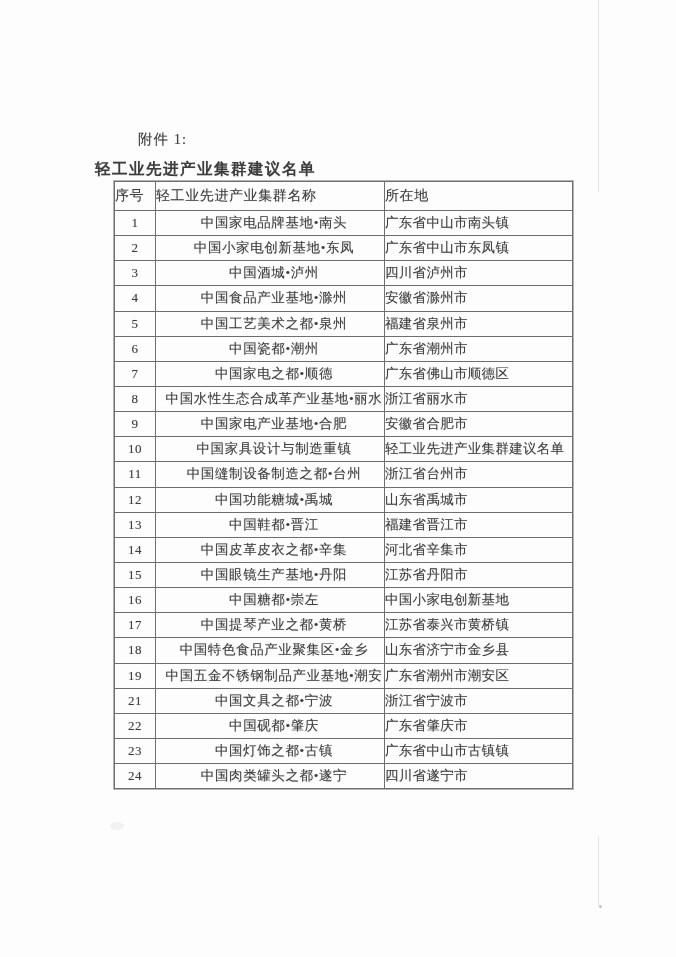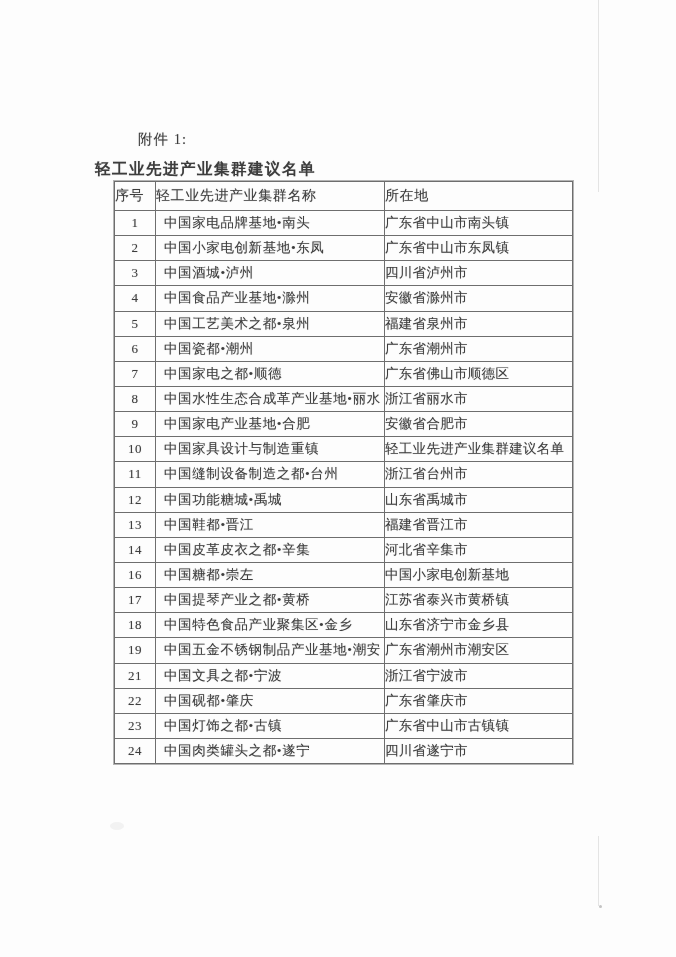--- a/index.html
+++ b/index.html
@@ -56,21 +56,21 @@
     white-space:nowrap;
     overflow:hidden;
   }
   .cluster-table thead th{
     height:29px;
     text-align:left;
     font-size:14px;
   }
   .cluster-table tbody td{height:25.15px;}
   .cluster-table td.no{text-align:center;font-size:13px;}
-  .cluster-table td.name{padding-left:8px;}
+  .cluster-table td.name{padding-left:8px;text-align:center;}
   .cluster-table td.loc{padding-left:0;letter-spacing:.3px;}
   .cluster-table{outline:.5px solid rgba(90,90,90,.45);}
   
   .scan-line{
     position:absolute;
     width:1px;
     background:rgba(80,80,80,.14);
   }
   .scan-line.top{left:598px;top:0;height:192px;}
   .scan-line.bottom{left:598px;top:836px;height:70px;}
@@ -174,20 +174,25 @@
     <td class="no">13</td>
     <td class="name">中国鞋都•晋江</td>
     <td class="loc">福建省晋江市</td>
   </tr>
       <tr>
     <td class="no">14</td>
     <td class="name">中国皮革皮衣之都•辛集</td>
     <td class="loc">河北省辛集市</td>
   </tr>
       <tr>
+    <td class="no">15</td>
+    <td class="name">中国眼镜生产基地•丹阳</td>
+    <td class="loc">江苏省丹阳市</td>
+  </tr>
+      <tr>
     <td class="no">16</td>
     <td class="name">中国糖都•崇左</td>
     <td class="loc">中国小家电创新基地</td>
   </tr>
       <tr>
     <td class="no">17</td>
     <td class="name">中国提琴产业之都•黄桥</td>
     <td class="loc">江苏省泰兴市黄桥镇</td>
   </tr>
       <tr>

